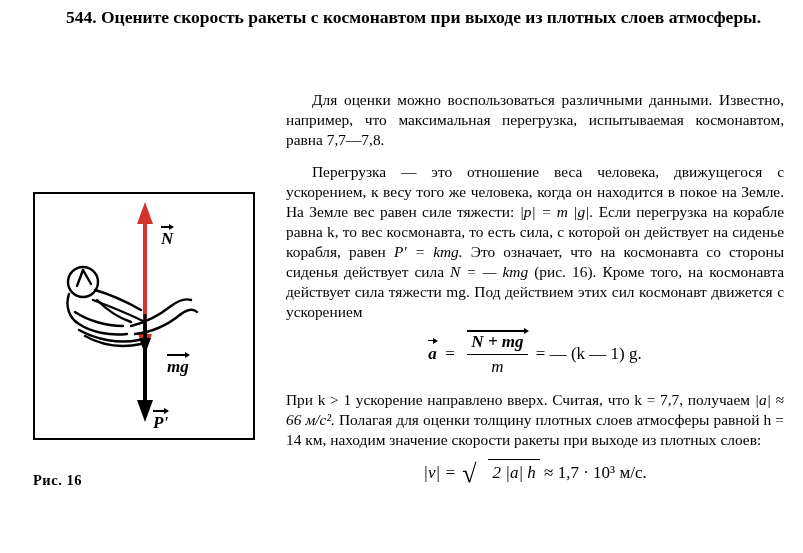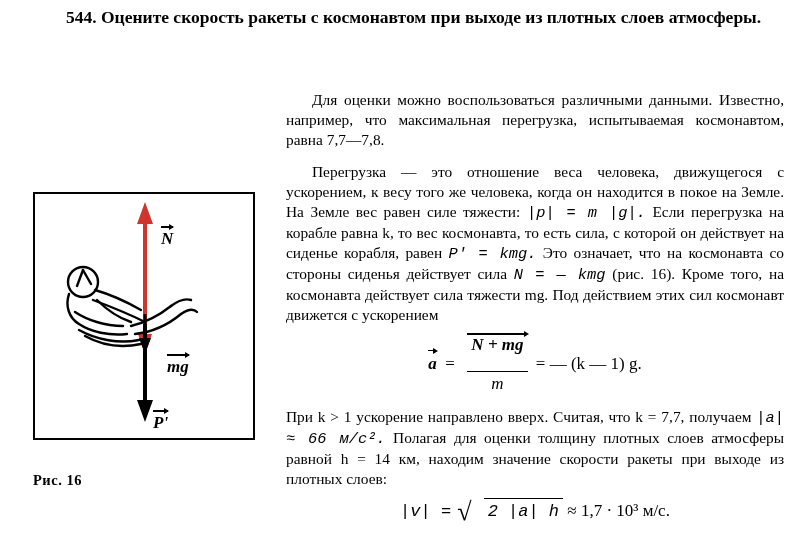--- a/index.html
+++ b/index.html
@@ -101,21 +101,21 @@
   .col p {
     margin: 12px 0 0 0;
   }
   .col p.ind {
     text-indent: 26px;
   }
   .mathline {
     text-align: center;
     margin: 9px 0 9px 0;
   }
-  .ital { font-style: italic; font-family: Liberation Mono, monospace; }
+  .ital { font-style: italic; }
   .sp { margin-top: 7px; }
 
   
   .vec {
     position: relative;
     display: inline-block;
     font-style: italic;
     font-weight: bold;
     padding-top: 2px;
   }
@@ -140,21 +140,21 @@
 
   
   .frac {
     display: inline-block;
     vertical-align: middle;
     text-align: center;
     margin: 0 4px;
   }
   .frac .top {
     display: block;
-    padding: 0 4px 15px 4px;
+    padding: 0 4px 1px 4px;
     border-bottom: 1.6px solid #000;
   }
   .frac .bot {
     display: block;
     padding: 1px 4px 0 4px;
     font-style: italic;
   }
   .bigmath {
     font-size: 17px;
   }

